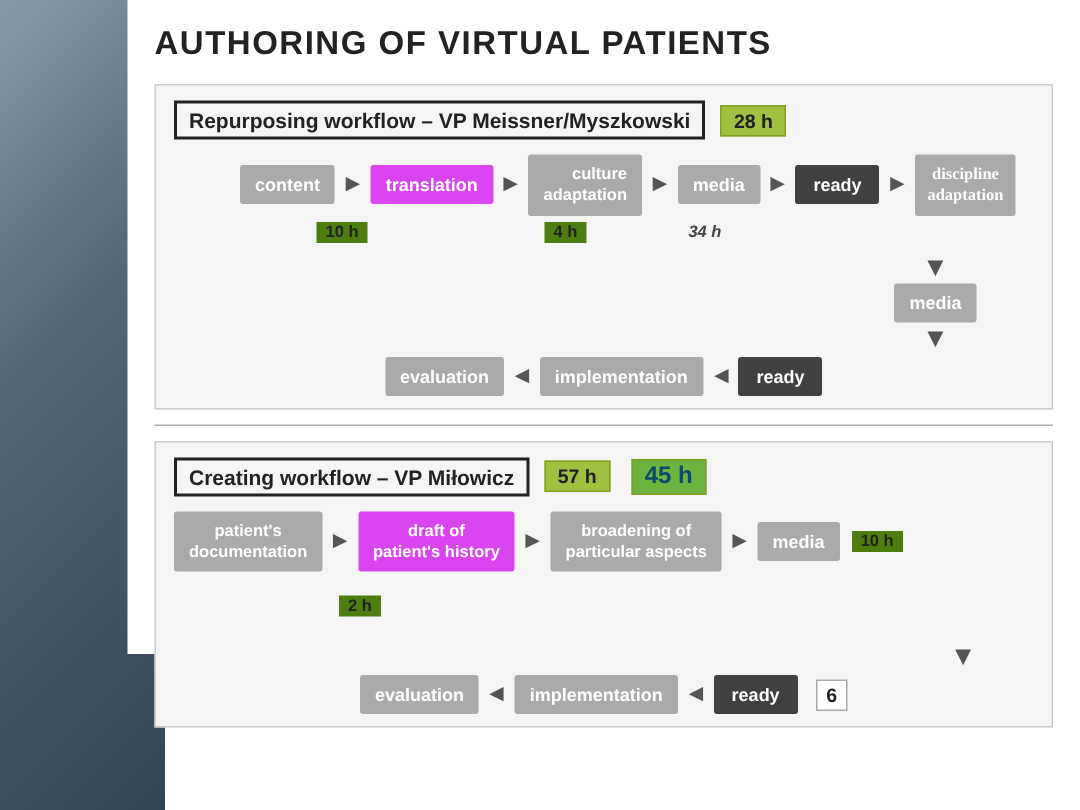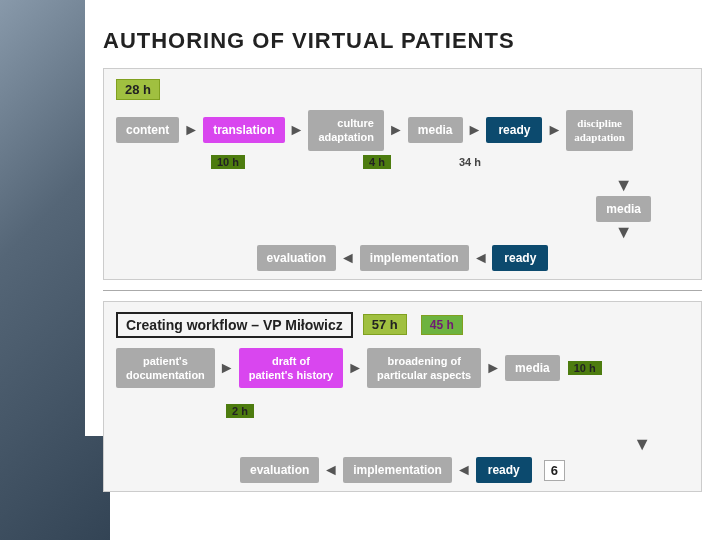--- a/index.html
+++ b/index.html
@@ -23,21 +23,21 @@
     }
 
     .main-content {
       position: absolute;
       left: 85px;
       top: 0;
       width: 635px;
       height: 436px;
       background: #fff;
       z-index: 1;
-      padding: 28px 18px 10px 18px;
+      padding: 16px 18px 10px 18px;
     }
 
     .page-title {
       font-size: 22px;
       font-weight: bold;
       color: #222;
       margin-bottom: 14px;
       letter-spacing: 1px;
     }
 
@@ -79,21 +79,21 @@
       background: #aaa;
       color: #fff;
     }
 
     .box-green {
       background: #d946ef;
       color: #fff;
     }
 
     .box-ready {
-      background: #0c4a6e;
+      background: #404040;
       color: #fff;
       padding: 6px 12px;
     }
 
     .box-discipline {
       background: #aaa;
       color: #fff;
       padding: 6px 8px;
       font-size: 11px;
     }
@@ -131,43 +131,44 @@
 
 <div class="bg-person"></div>
 
 <div class="main-content">
 
   <div class="page-title">AUTHORING OF VIRTUAL PATIENTS</div>
 
   <div style="background:#f5f5f5; border:1.5px solid #ccc; padding:10px 12px 8px 12px; margin-bottom:8px;">
 
     <div class="section-header">
+      <span class="section-label">Repurposing workflow – VP Meissner/Myszkowski</span>
       <span class="hours-badge">28 h</span>
     </div>
 
-    <div style="display:flex; align-items:center; gap:4px; margin-bottom:4px;">
+    <div style="display:flex; align-items:center; gap:4px; margin-bottom:4px;margin-left:44px;">
       <div class="flow-box box-gray">content</div>
       <span class="arrow">►</span>
       <div class="flow-box box-green">translation</div>
       <span class="arrow">►</span>
       <div class="flow-box box-gray" style="font-size:11px; line-height:1.3;text-align:right;">culture<br>adaptation</div>
       <span class="arrow">►</span>
       <div class="flow-box box-gray">media</div>
       <span class="arrow">►</span>
       <div class="flow-box box-ready">ready</div>
       <span class="arrow">►</span>
       <div class="flow-box box-discipline" style="line-height:1.3;font-family:Liberation Serif, serif;">discipline<br>adaptation</div>
     </div>
 
     <div style="display:flex; align-items:center; gap:4px; margin-bottom:6px; padding-left:95px;">
       <span class="hours-label">10 h</span>
       <span style="width:110px; display:inline-block;"></span>
       <span class="hours-label">4 h</span>
       <span style="width:50px; display:inline-block;"></span>
-      <span style="font-size:11px; font-weight:bold; color:#444; margin-left:10px;">
+      <span style="font-size:11px; font-weight:bold; color:#444; margin-left:10px;font-style:italic;">
         <span>34 h</span>
       </span>
     </div>
 
     <div style="display:flex; align-items:flex-start; justify-content:flex-end; padding-right:38px; margin-bottom:2px;">
       <div class="col-center">
         <span style="font-size:18px; color:#555;">▼</span>
         <div class="flow-box box-gray" style="font-size:12px;">media</div>
         <span style="font-size:18px; color:#555;">▼</span>
       </div>
@@ -183,21 +184,21 @@
 
   </div>
 
   <hr class="divider">
 
   <div style="background:#f5f5f5; border:1.5px solid #ccc; padding:10px 12px 8px 12px;">
 
     <div class="section-header">
       <span class="section-label">Creating workflow – VP Miłowicz</span>
       <span class="hours-badge">57 h</span>
-      <span style="margin-left:14px; background:#6db33f; color:#701a75; font-weight:bold; font-size:12px; padding:2px 8px; border:1px solid #80a020;">45 h</span>
+      <span style="margin-left:14px; background:#6db33f; color:#0c4a6e; font-weight:bold; font-size:16px; padding:2px 8px; border:1px solid #80a020;">45 h</span>
     </div>
 
     <div style="display:flex; align-items:center; gap:4px; margin-bottom:16px;">
       <div class="flow-box box-gray" style="font-size:11px; line-height:1.3;">patient's<br>documentation</div>
       <span class="arrow">►</span>
       <div class="flow-box box-green" style="font-size:11px; line-height:1.3;">draft of<br>patient's history</div>
       <span class="arrow">►</span>
       <div class="flow-box box-gray" style="font-size:11px; line-height:1.3;">broadening of<br>particular aspects</div>
       <span class="arrow">►</span>
       <div class="flow-box box-gray">media</div>

